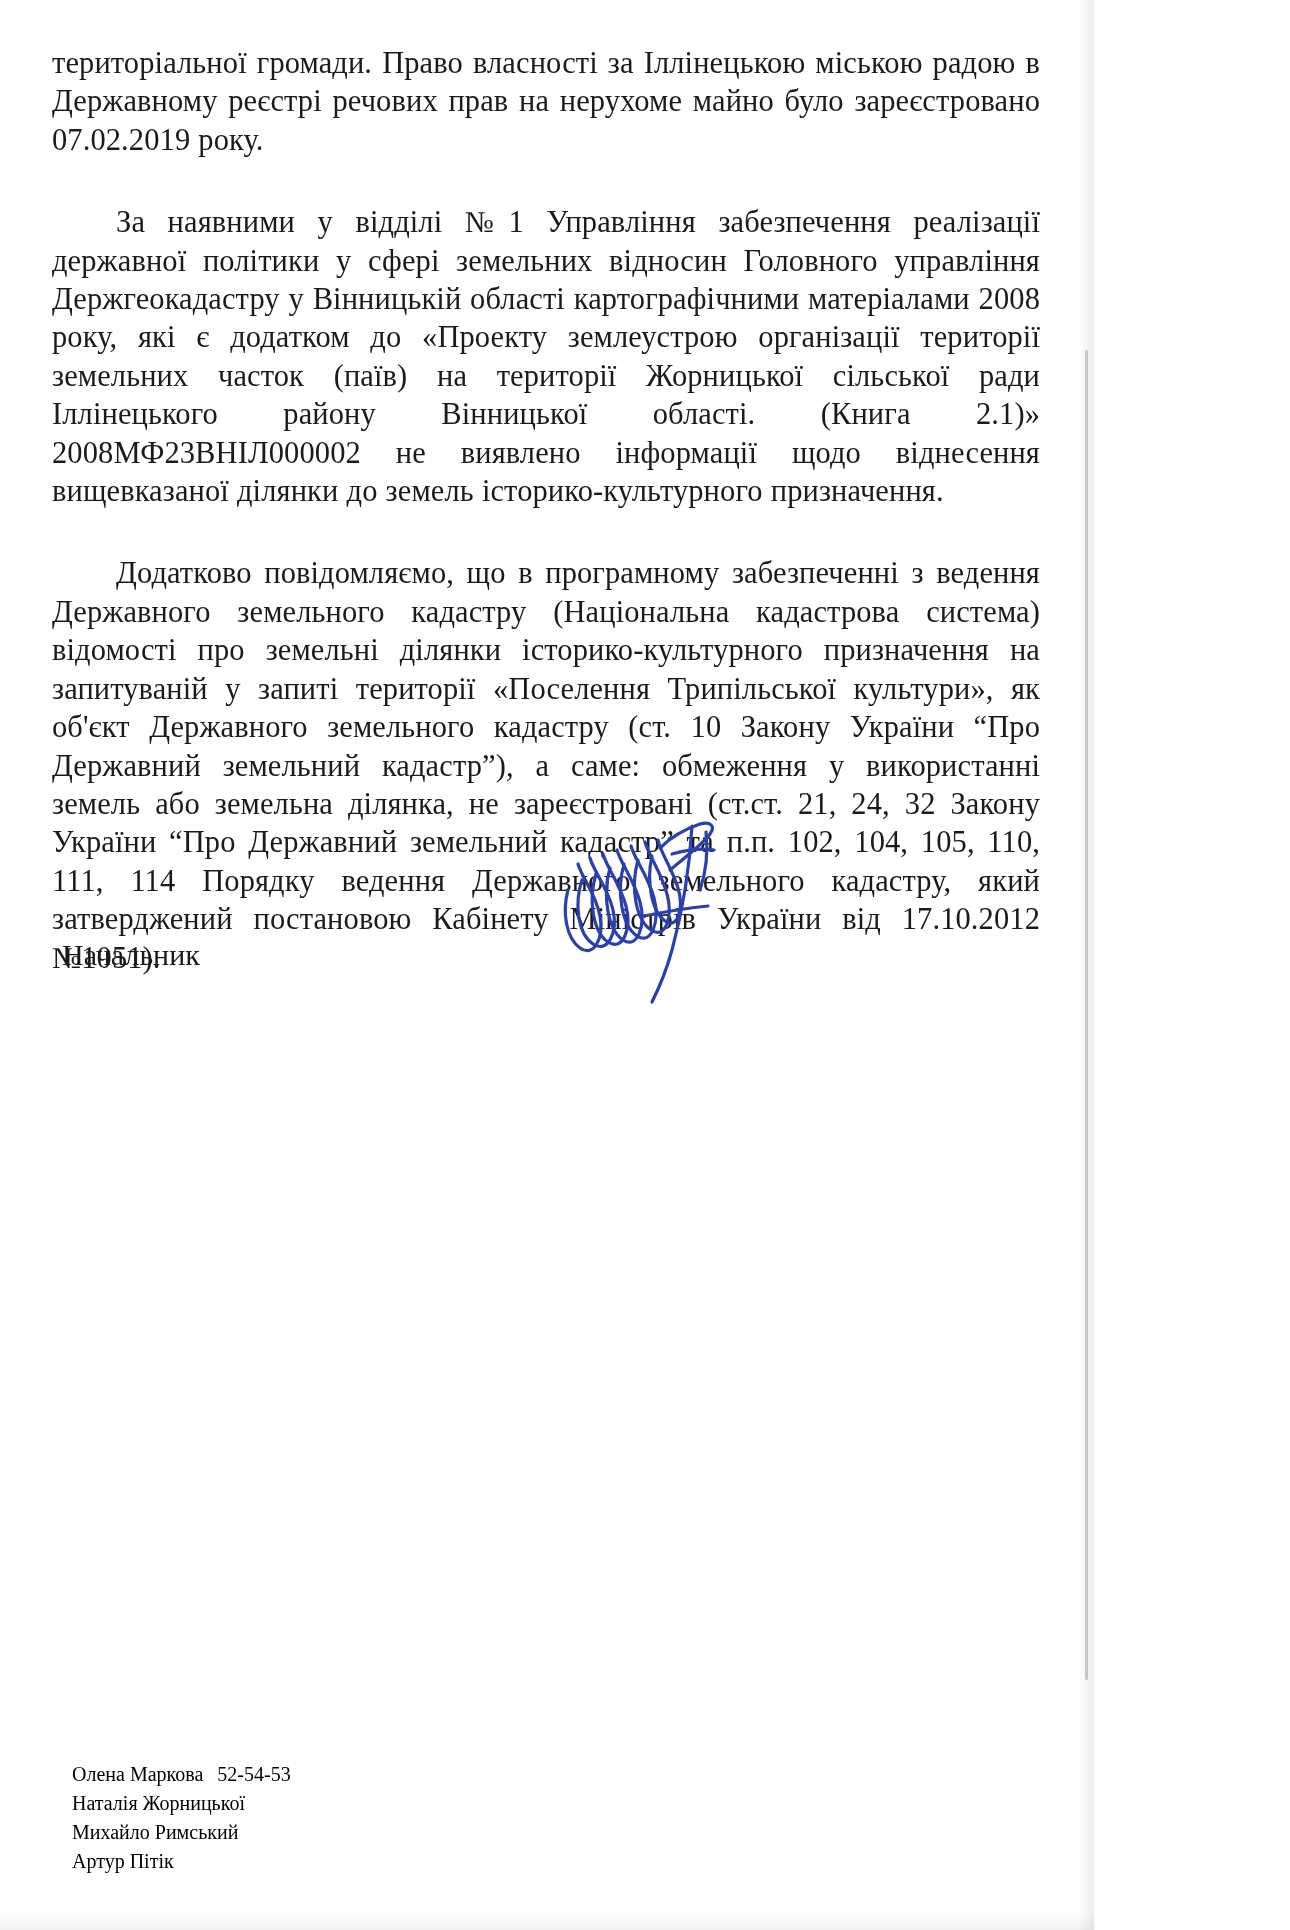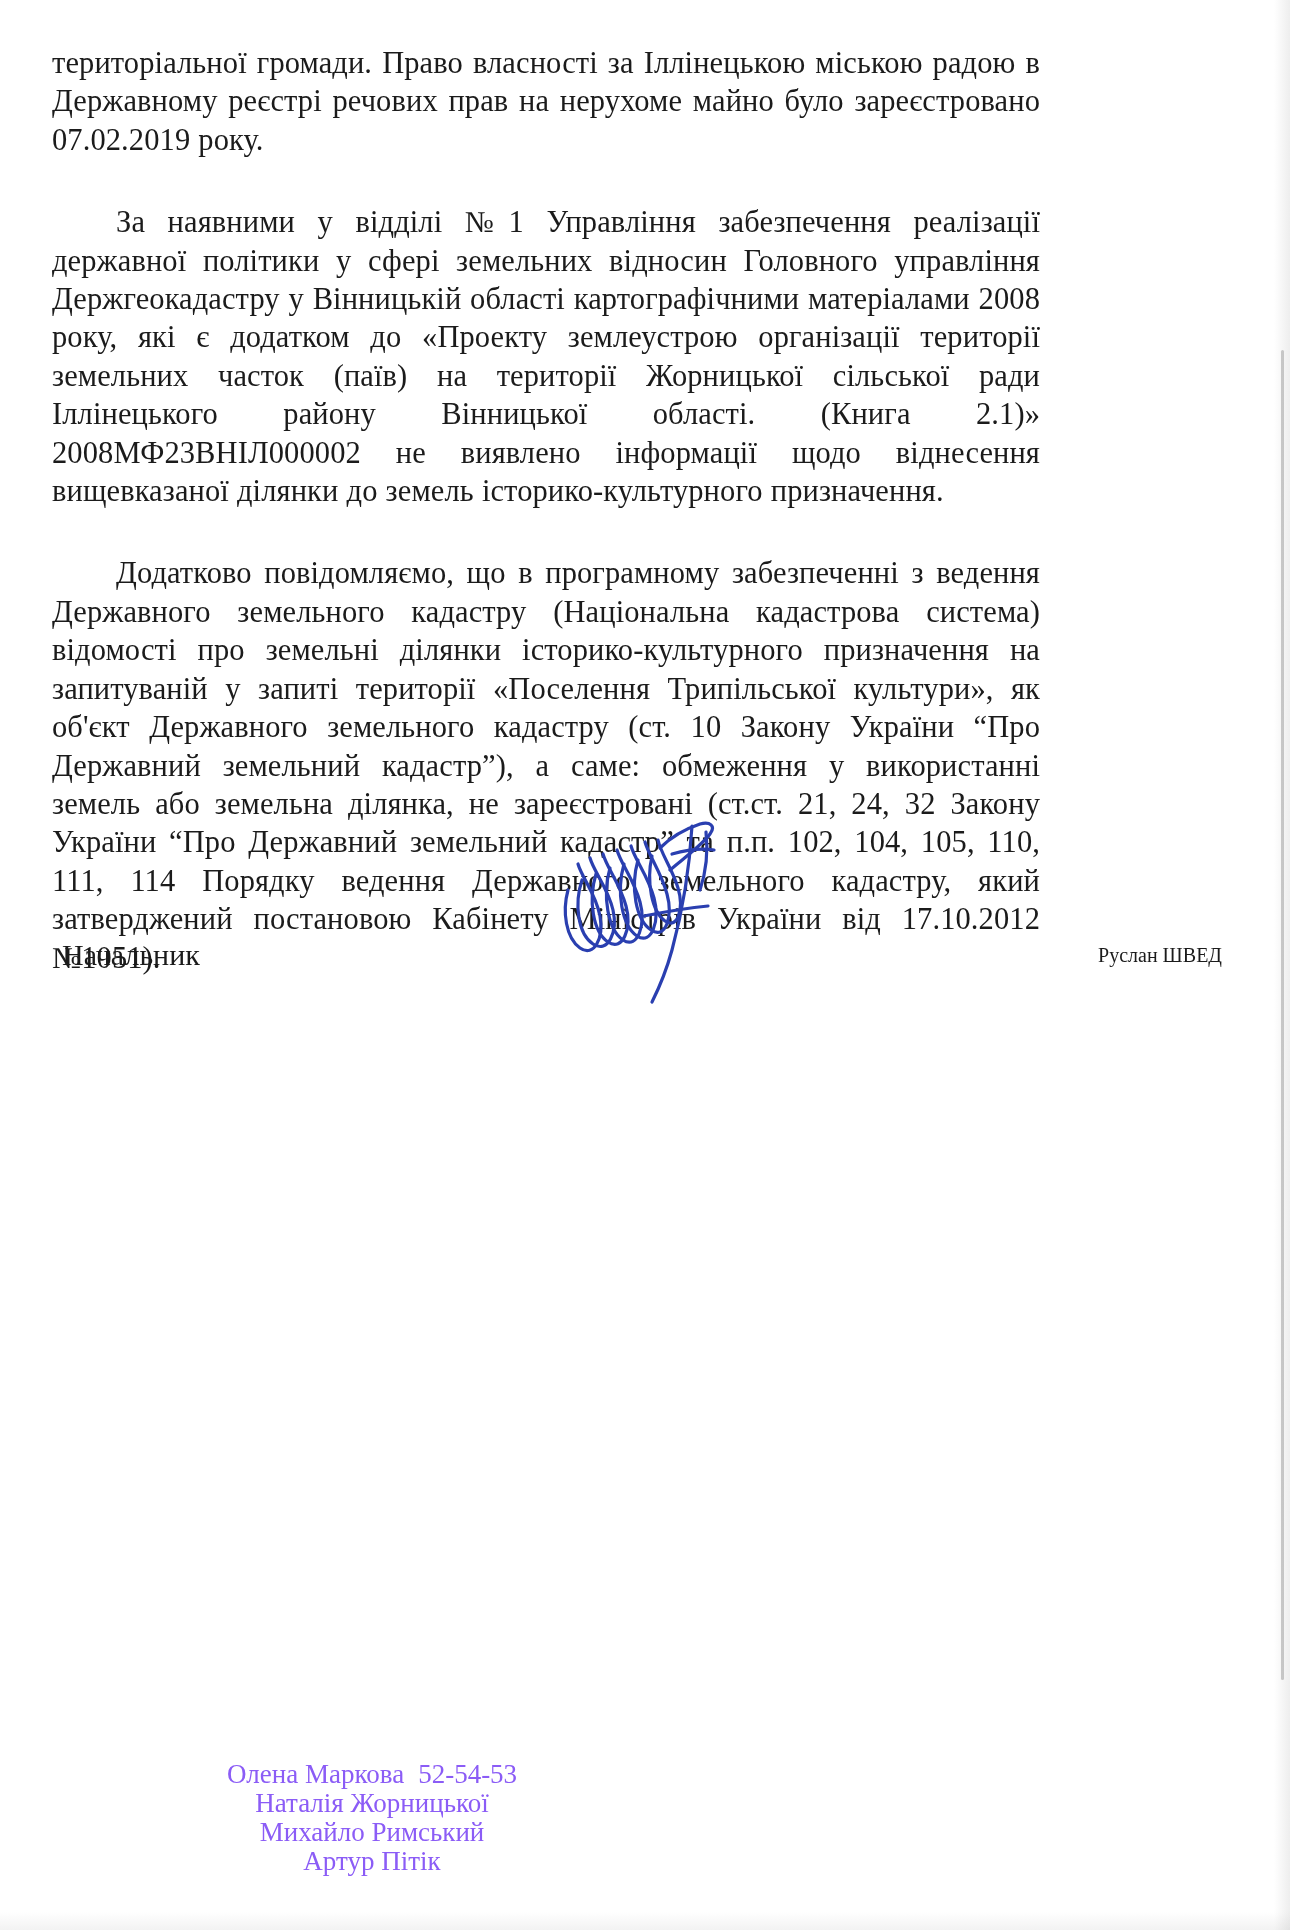--- a/index.html
+++ b/index.html
@@ -7,21 +7,21 @@
     margin: 0;
     padding: 0;
     background: #ffffff;
   }
   body {
     font-family: "Liberation Serif", "DejaVu Serif", serif;
     color: #1b1b1b;
   }
   .page {
     position: relative;
-    width: 1290px;
+    width: 1094px;
     height: 1930px;
     background: #ffffff;
     overflow: hidden;
   }
   
   .scan-edge-right {
     position: absolute;
     top: 0;
     right: 0;
     width: 16px;
@@ -98,25 +98,24 @@
     height: 190px;
     pointer-events: none;
   }
   .footer {
     position: absolute;
     left: 72px;
     top: 1760px;
     width: 600px;
   }
   .footer-line {
-    font-size: 27px;
+    font-size: 20px;
     line-height: 29px;
     white-space: nowrap;
-    color: #8b5cf6;
-    text-align: center;
+    color: #000000;
   }
   .footer-line .phone {
     margin-left: 14px;
   }
 </style>
 </head>
 <body>
 
 <div class="page">
 

